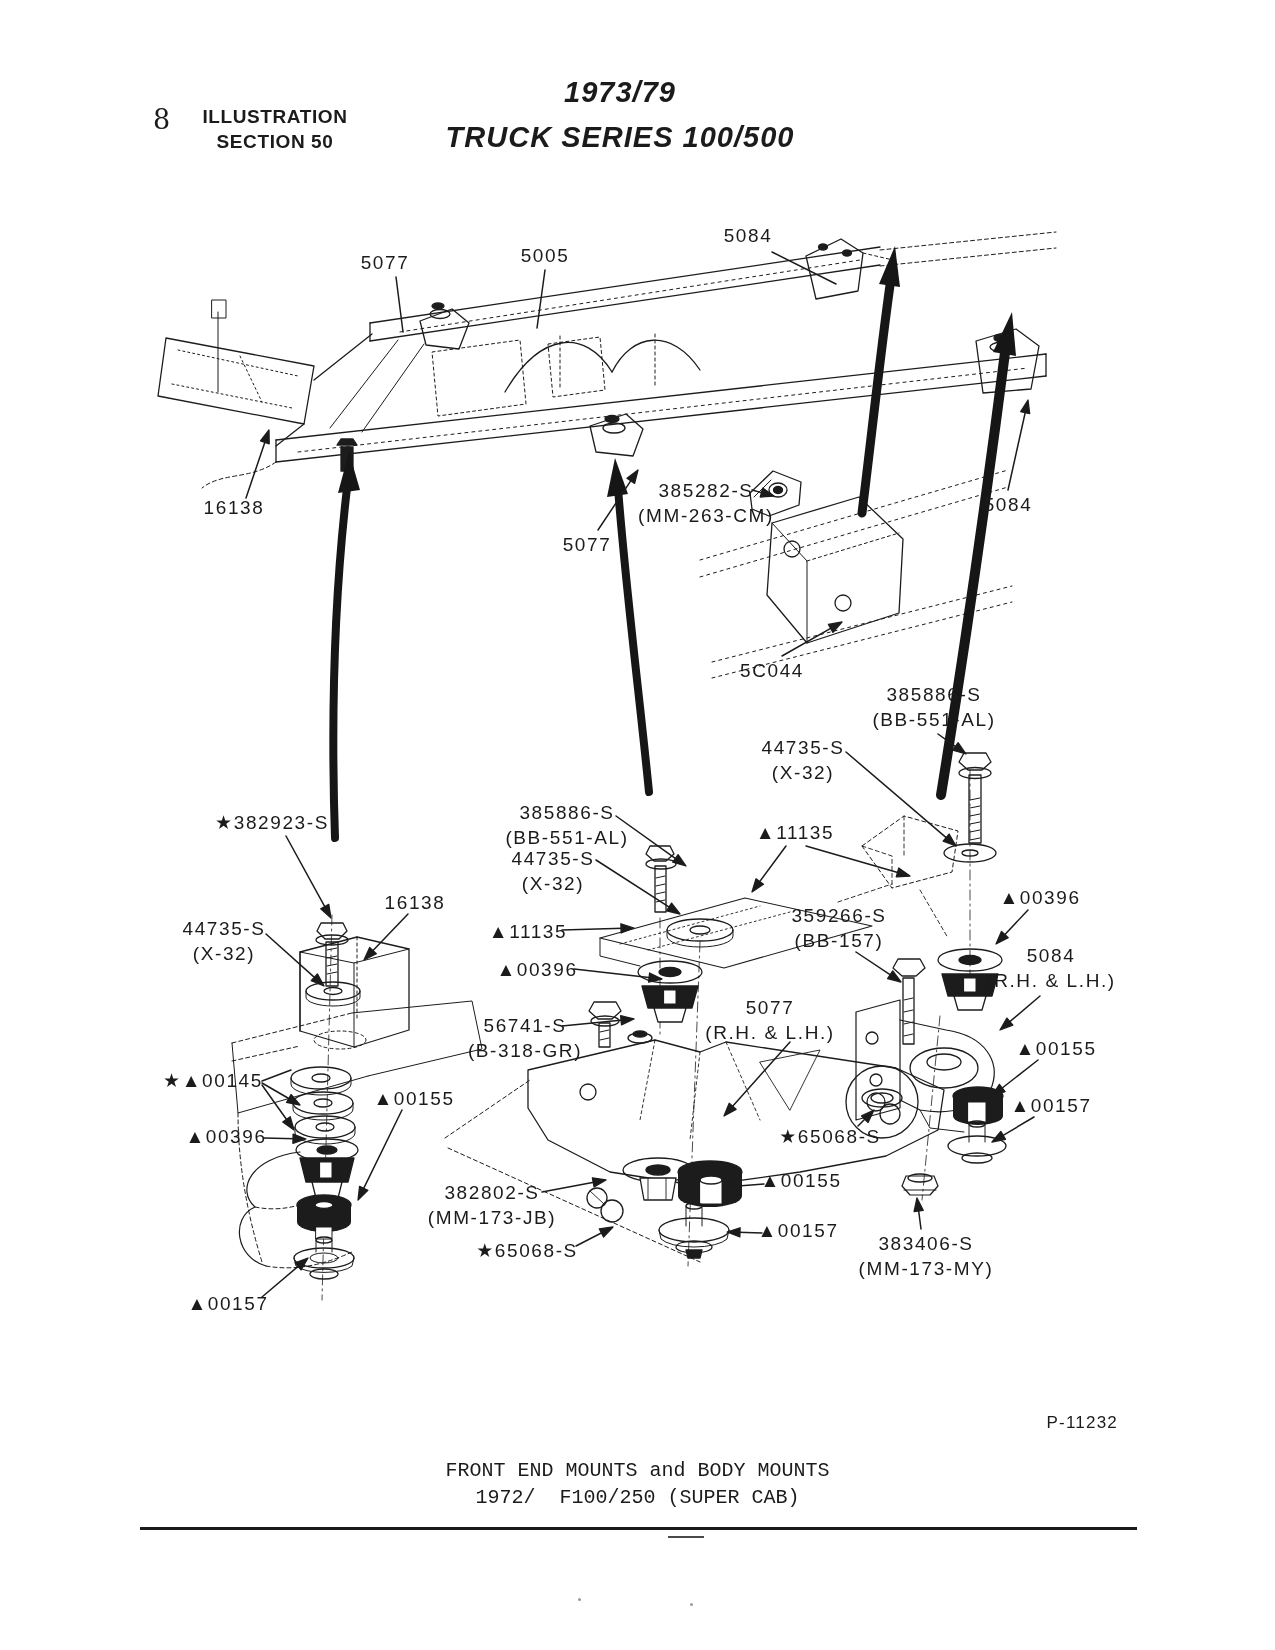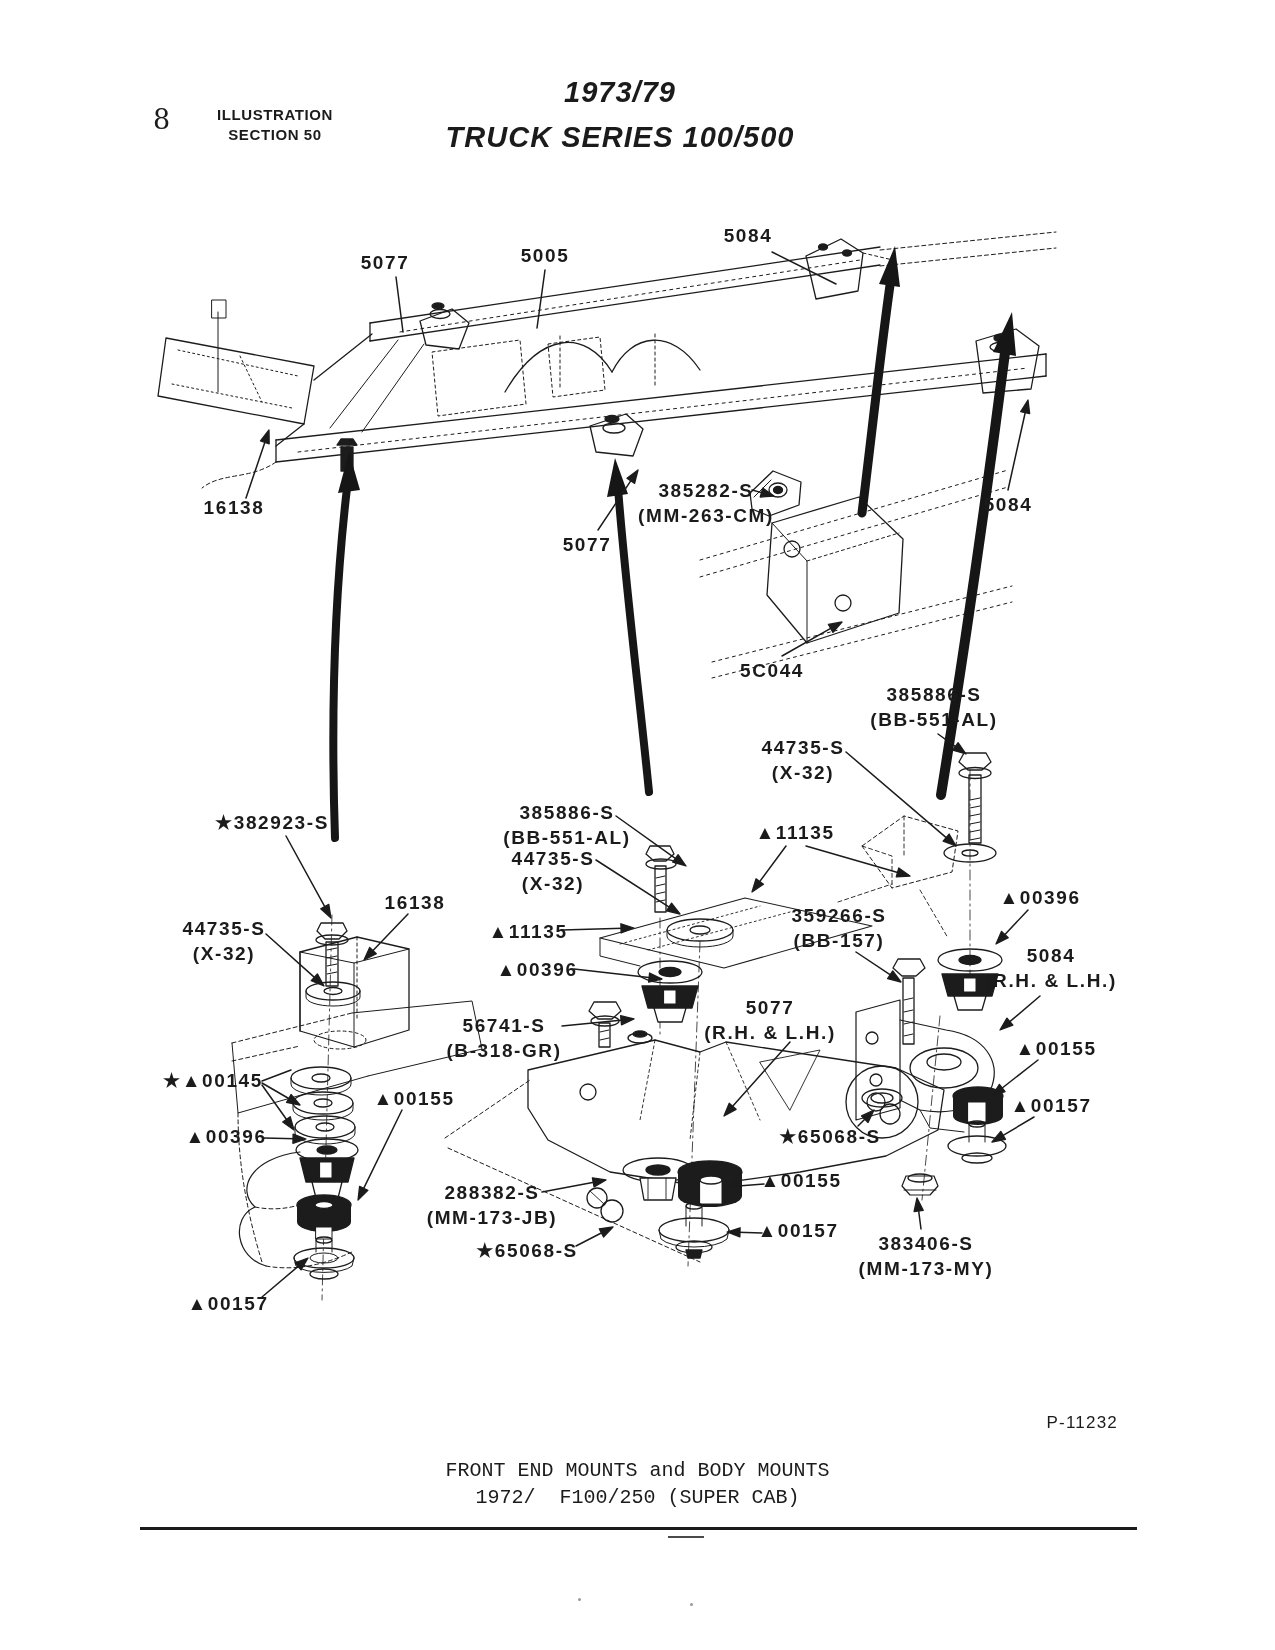--- a/index.html
+++ b/index.html
@@ -2,28 +2,28 @@
 <html><head>
 <meta charset="utf-8">
 <style>
   html,body{margin:0;padding:0;background:#e8e8e6;}
   .page{position:relative;width:1275px;height:1650px;margin:0 auto;background:#ffffff;
         overflow:hidden;color:#1b1b1b;font-family:"Liberation Sans",sans-serif;}
   svg{position:absolute;left:0;top:0;}
   .pagenum{position:absolute;left:153px;top:104px;font-family:"DejaVu Serif",serif;
            font-size:27px;color:#1b1b1b;}
   .sectionhead{position:absolute;left:200px;top:105px;width:150px;text-align:center;
-           font-size:15px;font-weight:700;letter-spacing:.6px;line-height:1.3;}
+           font-size:19px;font-weight:700;letter-spacing:.6px;line-height:1.3;}
   .titleblock{position:absolute;left:400px;top:76px;width:440px;text-align:center;
            font-weight:700;font-style:italic;letter-spacing:1px;}
   .titleblock .t1{font-size:29px;}
   .titleblock .t2{font-size:29px;margin-top:12px;}
   #callouts{position:absolute;left:0;top:0;width:100%;height:100%;}
   .callout{position:absolute;transform:translateX(-50%);text-align:center;white-space:nowrap;
-           font-size:19px;line-height:1.34;letter-spacing:1.6px;color:#1b1b1b;font-weight:bold;}
+           font-size:19px;line-height:1.34;letter-spacing:1.6px;color:#1b1b1b;}
   .footnote{position:absolute;left:157px;top:1398px;font-size:17px;font-weight:700;
            letter-spacing:.8px;}
   .plate{position:absolute;right:157px;top:1413px;font-size:17px;letter-spacing:1.2px;}
   .caption{position:absolute;width:100%;text-align:center;font-family:"Liberation Mono",monospace;
            font-size:20px;white-space:pre;letter-spacing:0;}
   .cap1{top:1459px;}
   .cap2{top:1486px;}
   .rule{position:absolute;left:140px;top:1527px;width:997px;height:3px;background:#1b1b1b;}
   .rule2{position:absolute;left:668px;top:1536px;width:36px;height:2px;background:#4a4a4a;}
   .speck{position:absolute;width:3px;height:3px;border-radius:50%;background:#9a9a9a;}
@@ -435,30 +435,30 @@
       <div class="callout" style="left: 553px; top: 846px;">
         <div>44735-S</div>
         <div>(X-32)</div>
       </div>
       <div class="callout" style="left: 528px; top: 919px;">
         <div>▲11135</div>
       </div>
       <div class="callout" style="left: 537px; top: 957px;">
         <div>▲00396</div>
       </div>
-      <div class="callout" style="left: 504px; top: 1013px;">
+      <div class="callout" style="left: 525px; top: 1013px;">
         <div>56741-S</div>
         <div>(B-318-GR)</div>
       </div>
       <div class="callout" style="left: 770px; top: 995px;">
         <div>5077</div>
         <div>(R.H. &amp; L.H.)</div>
       </div>
       <div class="callout" style="left: 492px; top: 1180px;">
-        <div>288382-S</div>
+        <div>382802-S</div>
         <div>(MM-173-JB)</div>
       </div>
       <div class="callout" style="left: 527px; top: 1238px;">
         <div>★65068-S</div>
       </div>
       <div class="callout" style="left: 801px; top: 1168px;">
         <div>▲00155</div>
       </div>
       <div class="callout" style="left: 798px; top: 1218px;">
         <div>▲00157</div>

